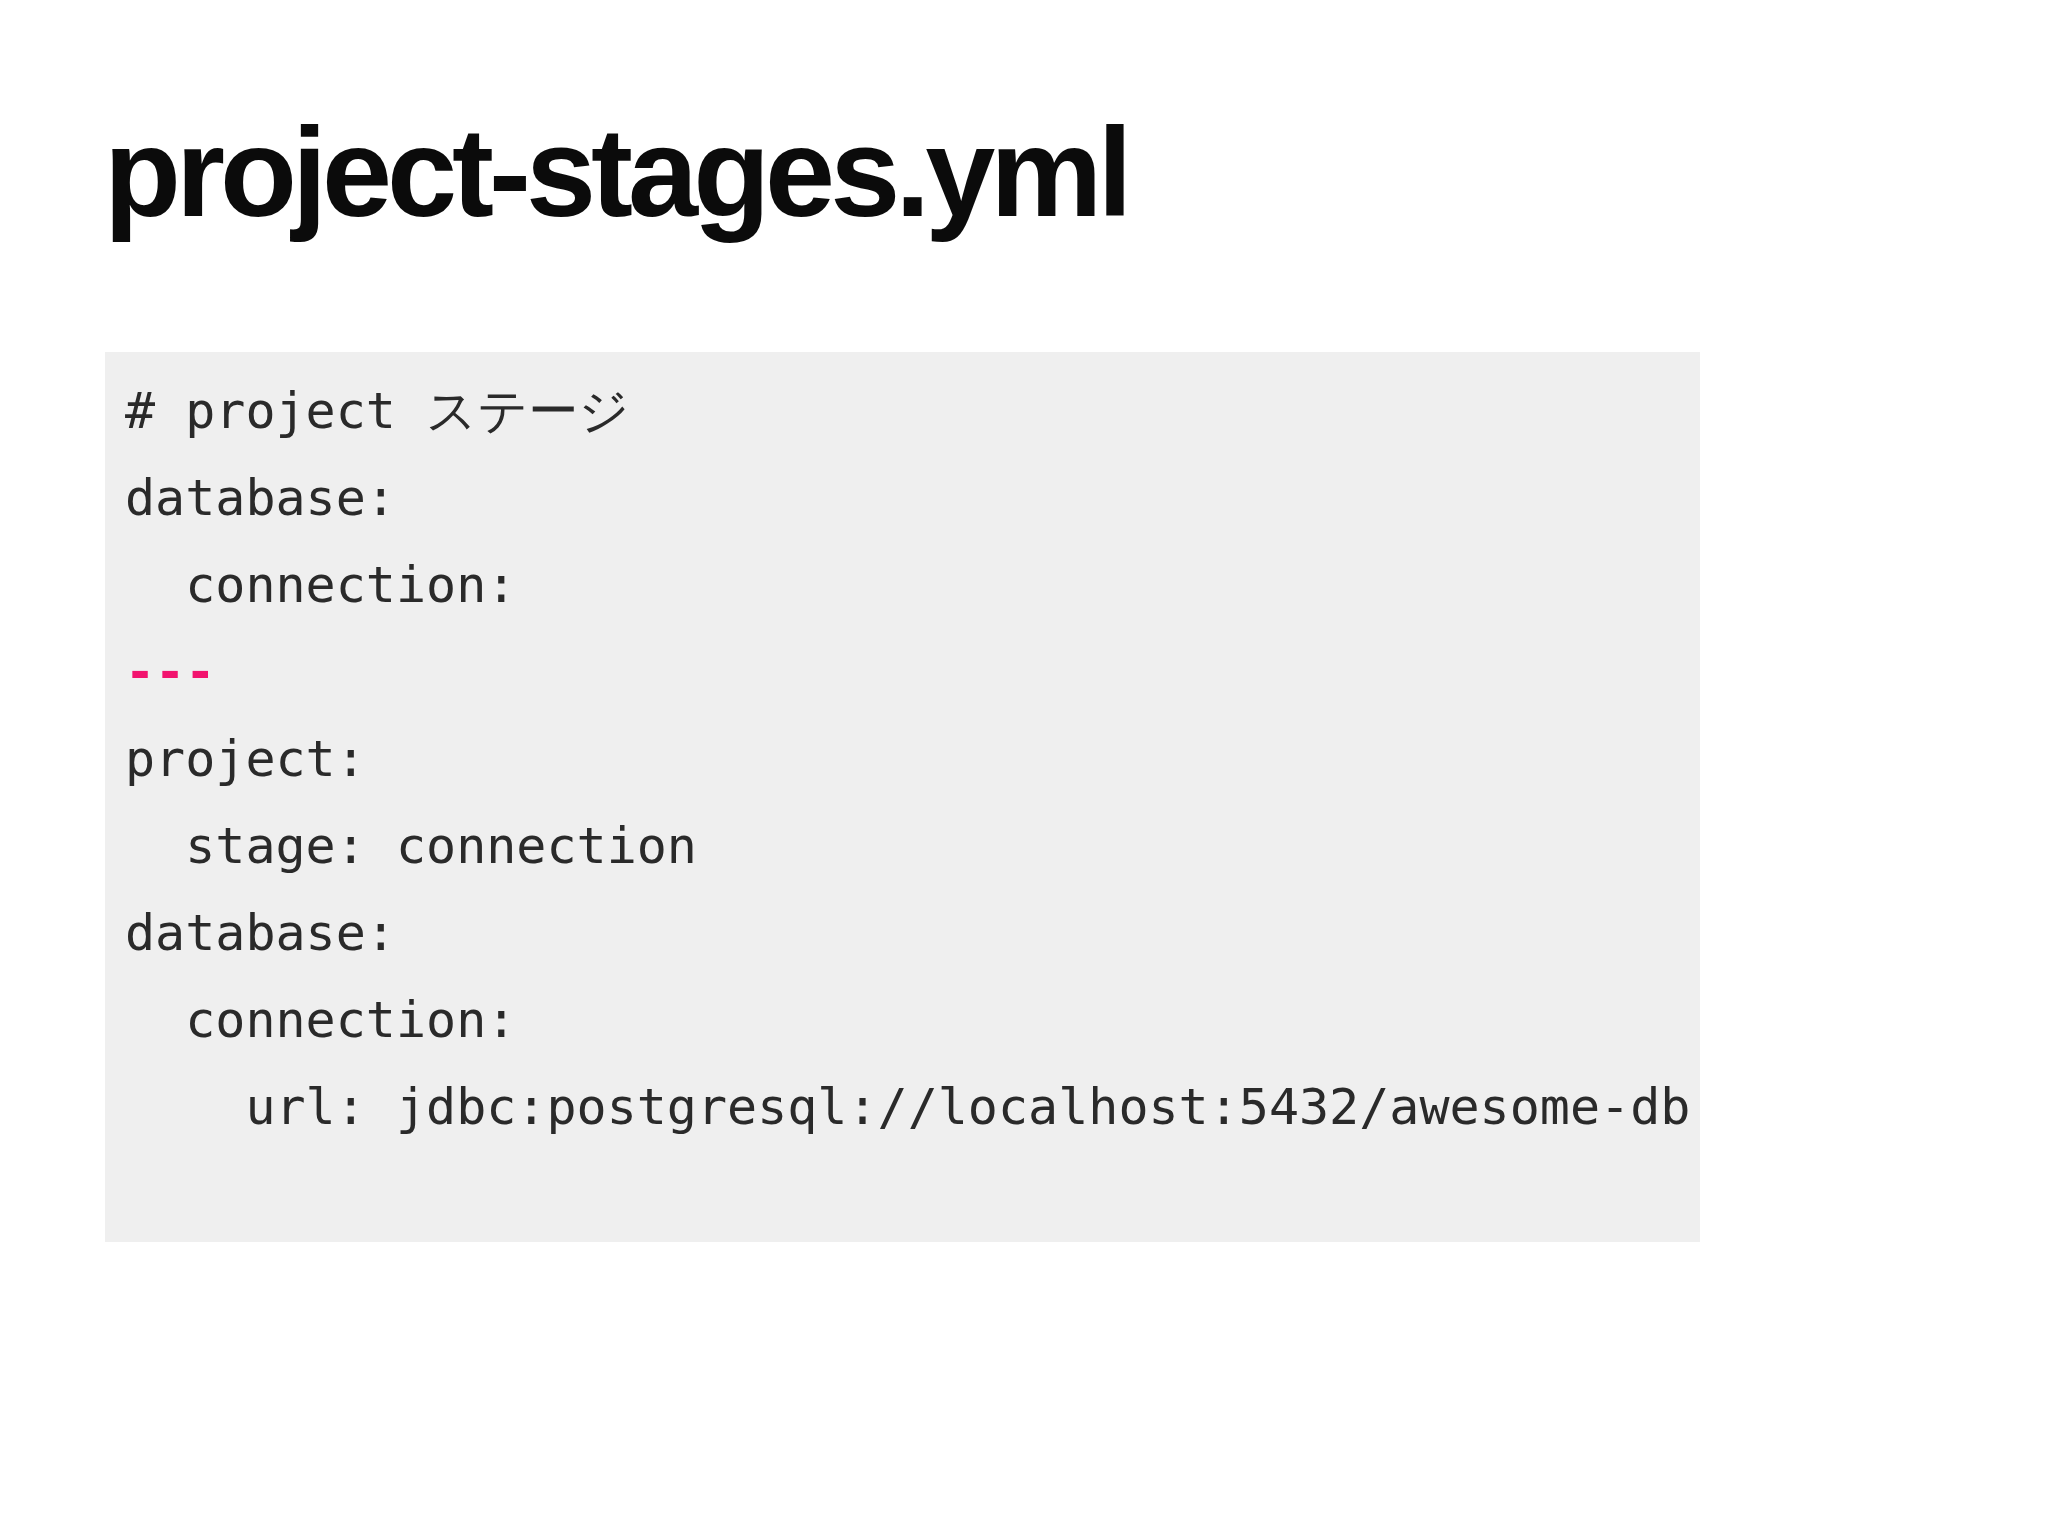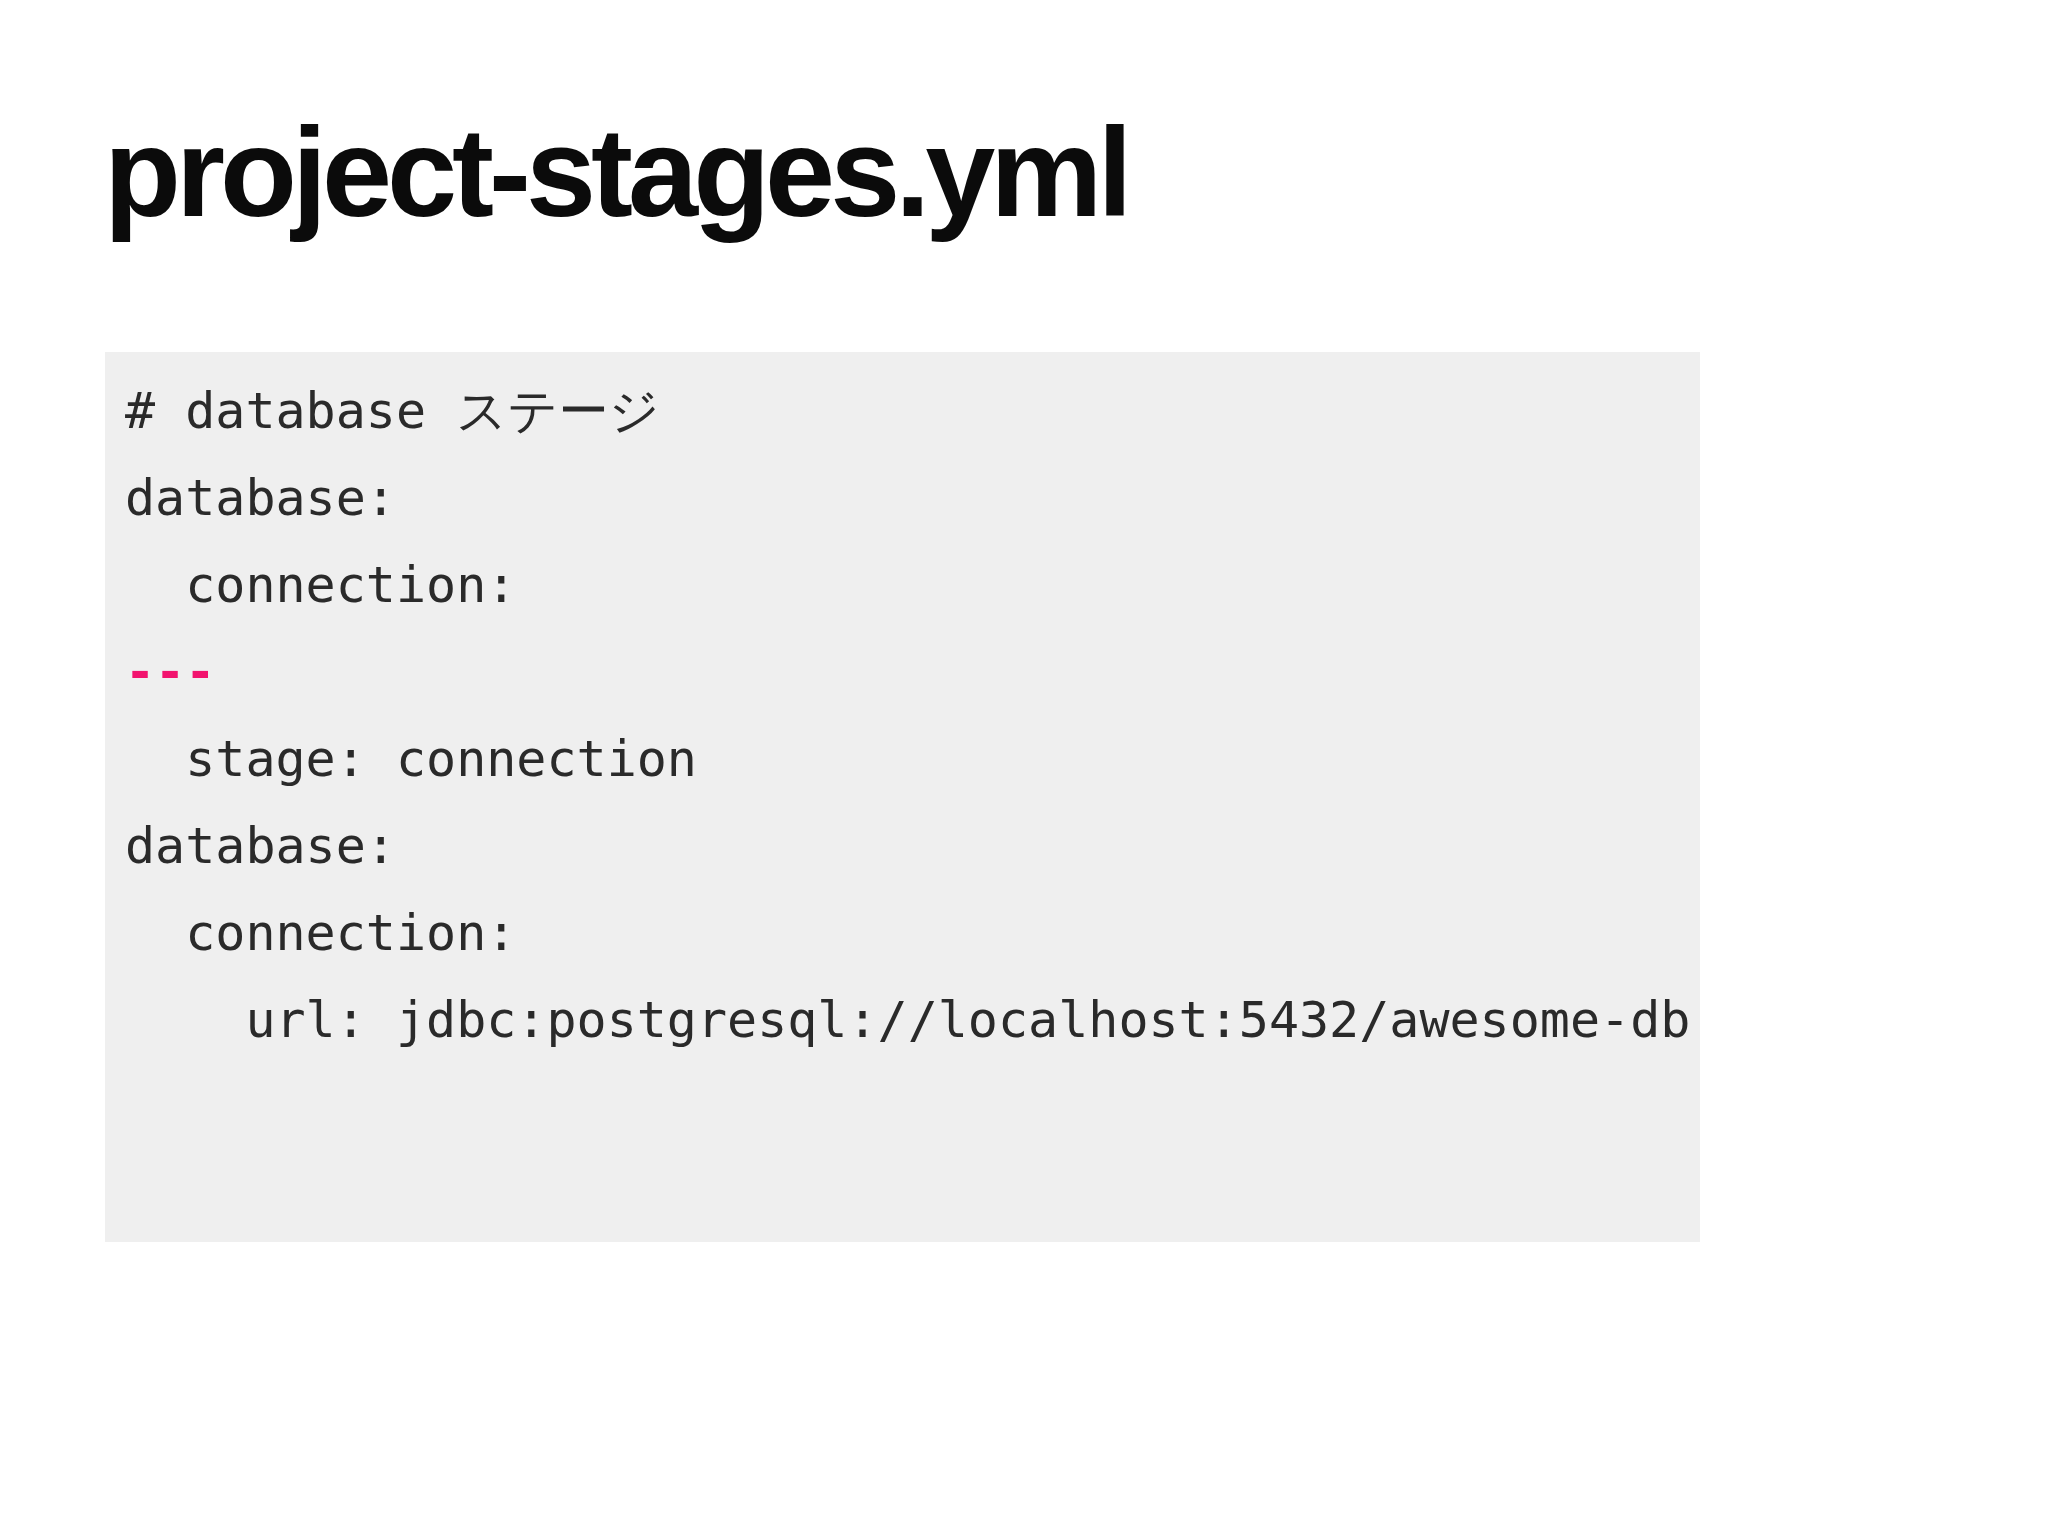--- a/index.html
+++ b/index.html
@@ -63,23 +63,24 @@
     white-space: nowrap;
   }
 </style>
 </head>
 <body>
 
 <div class="slide" style="--bg: #ffffff; --title-color: #0b0b0b; --code-bg: #efefef; --code-color: #2a2a2a; --accent: #f2136e; --link-color: #3e3f99;">
   <h1 class="title">project-stages.yml</h1>
 
   <div class="code-block" id="code-block">
-      <div class="code-line"># database ステージ</div>
+      <div class="code-line"># project ステージ</div>
       <div class="code-line">database:</div>
       <div class="code-line">  connection:</div>
       <div class="code-line accent">---</div>
+      <div class="code-line">project:</div>
       <div class="code-line">  stage: connection</div>
       <div class="code-line">database:</div>
       <div class="code-line">  connection:</div>
       <div class="code-line">    url: jdbc:postgresql://localhost:5432/awesome-db</div>
     </div>
 
 </div>
 
 </body></html>

